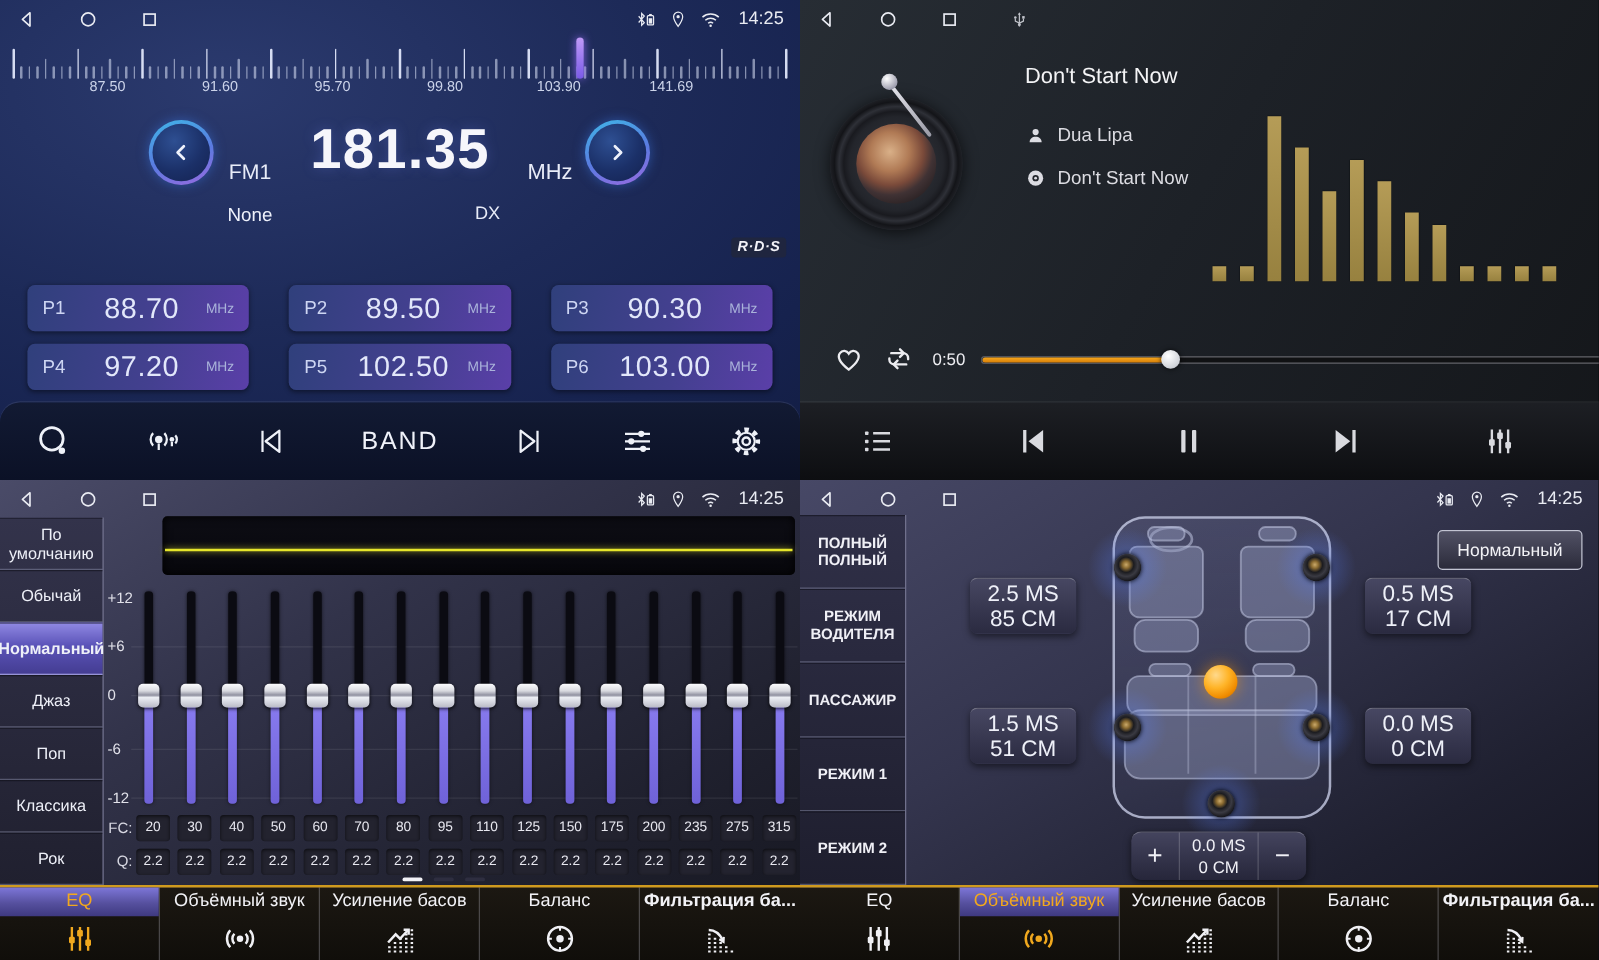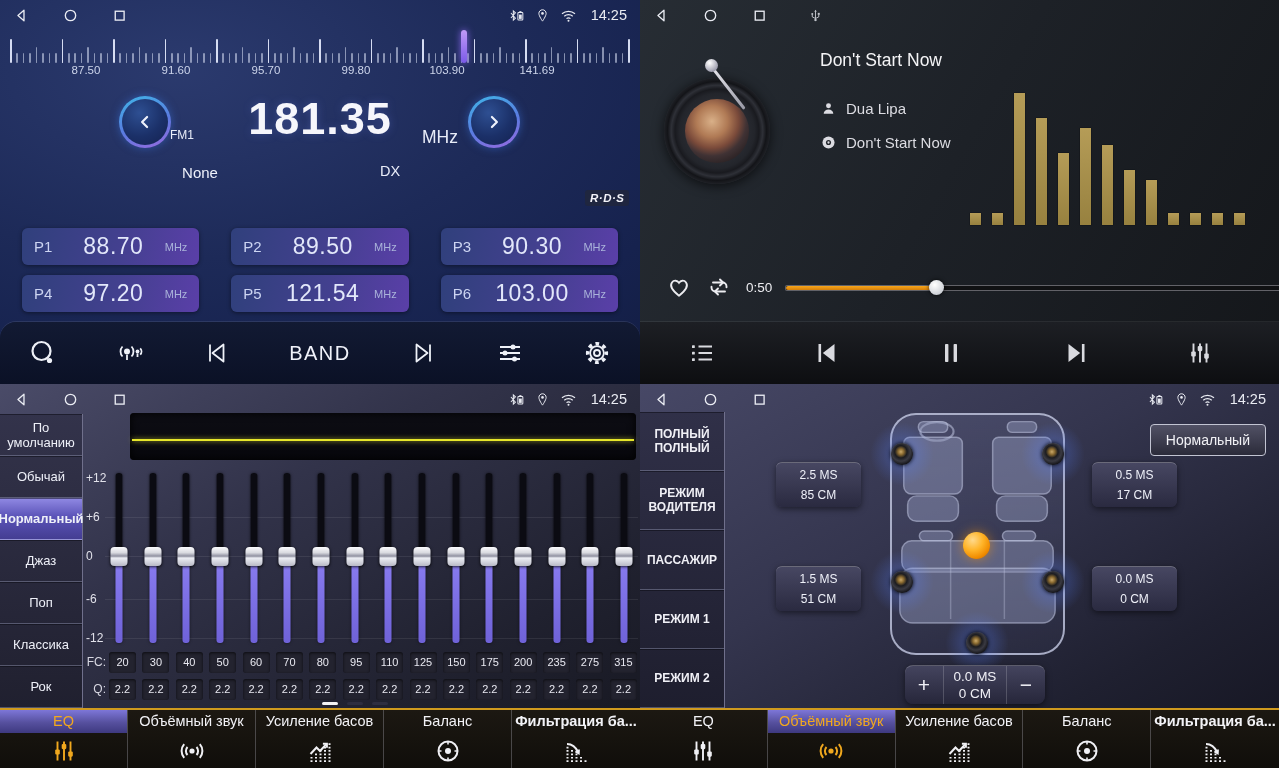--- a/index.html
+++ b/index.html
@@ -23,21 +23,21 @@
   
   #ticks{position:absolute;left:10px;right:10px;top:33px;height:30px;display:flex;justify-content:space-between;align-items:flex-end;}
   .tick{width:1.6px;background:#dfe6fa;border-radius:1px;}
   #tunInd{position:absolute;left:461px;top:30px;width:6px;height:33px;border-radius:3px;
           background:linear-gradient(180deg,#c09af8,#7a5ae8);box-shadow:0 0 7px rgba(150,110,255,.85);}
   .slab{position:absolute;top:64px;font-size:11.5px;color:#ccd4ea;transform:translateX(-50%);}
   .circbtn{position:absolute;top:96px;width:52px;height:52px;border-radius:50%;padding:3px;box-sizing:border-box;
            background:linear-gradient(160deg,#3fb6e8 0%,#5a7ae0 55%,#9a6ae0 100%);box-shadow:0 0 9px rgba(60,120,230,.5);}
   .circin{width:100%;height:100%;border-radius:50%;display:flex;align-items:center;justify-content:center;color:#eef2fc;
           background:radial-gradient(circle at 38% 30%,#2e4f92 0%,#1b3068 55%,#142250 100%);}
-  #bandLab{position:absolute;left:170px;top:128px;width:60px;font-size:12px;color:#e8ecf8;}
+  #bandLab{position:absolute;left:170px;top:128px;width:60px;text-align:center;font-size:17px;color:#e8ecf8;}
   #bigFreq{position:absolute;left:0;right:0;top:93px;text-align:center;font-size:45px;font-weight:bold;letter-spacing:1px;color:#f6f6fb;text-shadow:0 0 10px rgba(120,140,255,.25);}
   #mhzLab{position:absolute;left:410px;top:127px;width:60px;text-align:center;font-size:17.5px;color:#e8ecf8;}
   #noneLab{position:absolute;left:170px;top:164px;width:60px;text-align:center;font-size:15px;color:#eef1fb;}
   #dxLab{position:absolute;left:360px;top:163px;width:60px;text-align:center;font-size:14.5px;color:#e8ecf8;}
   #rds{position:absolute;left:585px;top:190px;font-size:11.5px;font-weight:bold;font-style:italic;letter-spacing:.5px;
        color:#f2f2f8;background:rgba(32,38,62,.95);padding:2px 5px;border-radius:3px;}
   #presets{position:absolute;left:22px;right:22px;top:228px;display:grid;grid-template-columns:repeat(3,1fr);column-gap:32px;row-gap:10px;}
   .preset{height:37px;border-radius:6px;display:flex;align-items:center;padding:0 12px;box-sizing:border-box;
           background:linear-gradient(100deg,#30407c 0%,#43408f 55%,#5a3fa8 100%);box-shadow:0 1px 4px rgba(0,0,0,.45);}
   .pname{font-size:15px;color:#cdd5f2;width:28px;}
@@ -116,21 +116,21 @@
   #car{position:absolute;left:250px;top:29px;width:175px;height:242px;border:2px solid rgba(198,203,228,.8);border-radius:26px;
     background:linear-gradient(180deg,rgba(120,125,165,.22),rgba(80,84,120,.12));box-sizing:border-box;}
   .glow{position:absolute;width:64px;height:64px;border-radius:50%;
     background:radial-gradient(circle,rgba(90,130,255,.4) 0%,rgba(90,130,255,.15) 45%,transparent 70%);}
   .spk{position:absolute;width:22px;height:22px;border-radius:50%;box-shadow:0 0 4px #000;
     background:radial-gradient(circle at 45% 40%,#caa96a 0%,#8a6a30 16%,#1c1c20 34%,#3a3a42 52%,#0c0c10 78%);}
   #ball{position:absolute;left:323px;top:148px;width:27px;height:27px;border-radius:50%;
     background:radial-gradient(circle at 36% 30%,#ffd98c 0%,#ffb428 40%,#f08c00 70%,#b65f00 100%);box-shadow:0 0 12px rgba(255,150,0,.55);}
   .dbox{position:absolute;width:85px;height:44px;border-radius:6px;display:flex;flex-direction:column;align-items:center;justify-content:center;
     background:linear-gradient(180deg,#474762 0%,#2a2a40 100%);border-top:1px solid rgba(255,255,255,.3);
-    box-shadow:0 2px 6px rgba(0,0,0,.5);line-height:20px;font-size:12px;color:#eef0f8;}
+    box-shadow:0 2px 6px rgba(0,0,0,.5);line-height:20px;font-size:18px;color:#eef0f8;}
   #stepper{position:absolute;left:265px;top:281px;width:140px;height:38px;display:flex;border-radius:8px;
     background:linear-gradient(180deg,#44445e,#26263a);border-top:1px solid rgba(255,255,255,.25);box-shadow:0 2px 6px rgba(0,0,0,.5);}
   .stcell{display:flex;align-items:center;justify-content:center;color:#f0f0f6;}
   .stbtn{width:38px;font-size:21px;}
   .stval{flex:1;flex-direction:column;line-height:17px;font-size:13.5px;
     border-left:1px solid rgba(255,255,255,.18);border-right:1px solid rgba(255,255,255,.18);}
 </style>
 </head>
 <body>
 
@@ -330,21 +330,21 @@
         <div class="pfreq">90.30</div>
         <div class="punit">MHz</div>
       </div>
       <div class="preset">
         <div class="pname">P4</div>
         <div class="pfreq">97.20</div>
         <div class="punit">MHz</div>
       </div>
       <div class="preset">
         <div class="pname">P5</div>
-        <div class="pfreq">121.54</div>
+        <div class="pfreq">102.50</div>
         <div class="punit">MHz</div>
       </div>
       <div class="preset">
         <div class="pname">P6</div>
         <div class="pfreq">103.00</div>
         <div class="punit">MHz</div>
       </div>
     </div>
 
   <div id="tb1">

